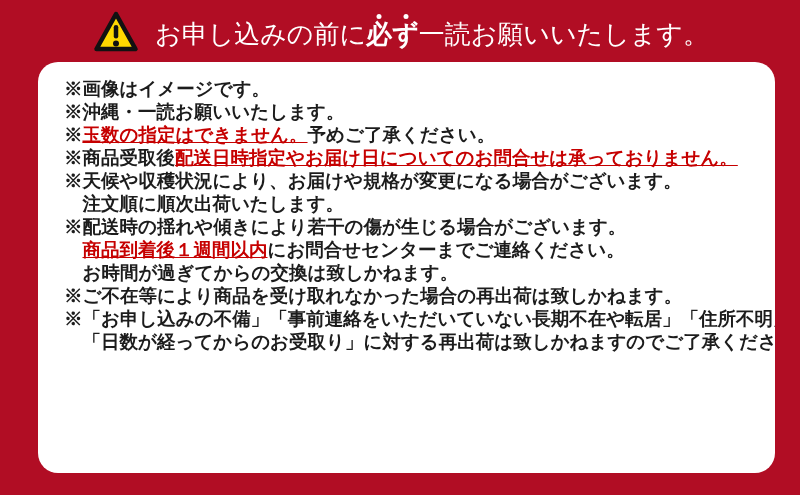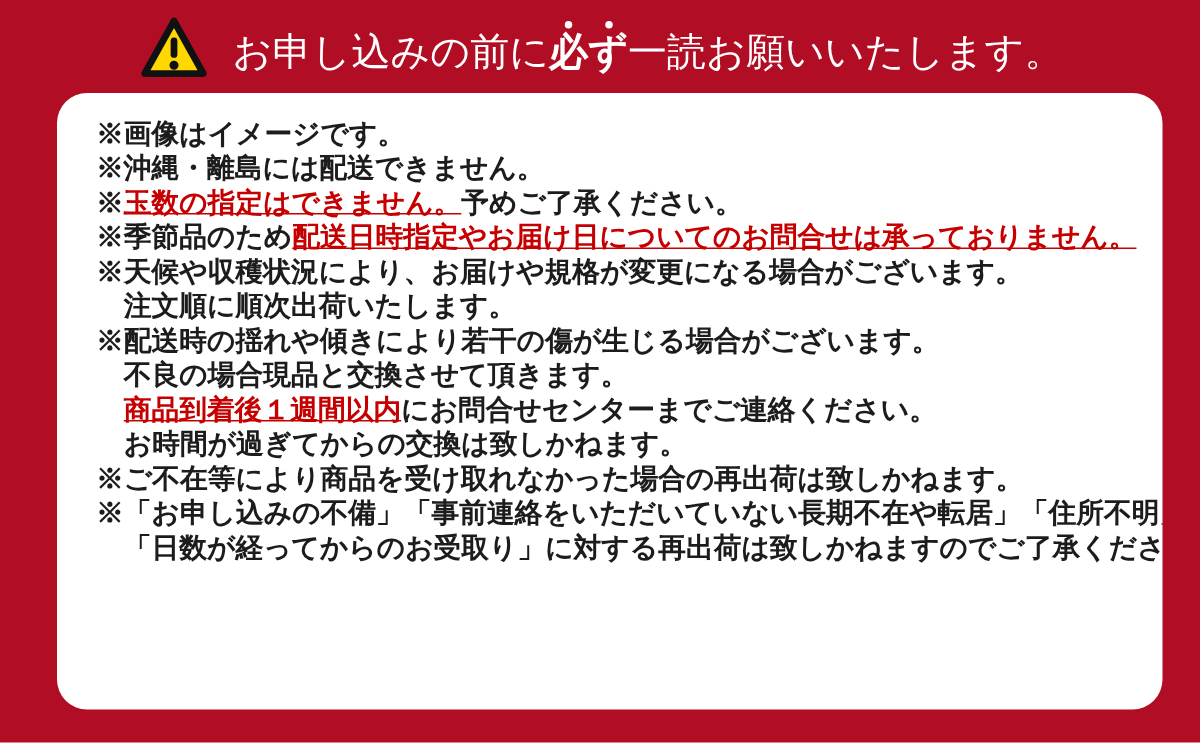--- a/index.html
+++ b/index.html
@@ -61,26 +61,25 @@
     </svg>
     <div class="header-text">
       <span>お申し込みの前に</span><span class="emph">必ず</span><span>一読お願いいたします。</span>
     </div>
   </div>
 </div>
 
 <div class="panel">
   <div>
       <div class="line"><span>※画像はイメージです。</span></div>
-      <div class="line"><span>※沖縄・離島には配送できません。</span></div>
+      <div class="line"><span>※沖縄・一読お願いいたします。</span></div>
       <div class="line"><span>※</span><span class="red">玉数の指定はできません。</span><span>予めご了承ください。</span></div>
-      <div class="line"><span>※季節品のため</span><span class="red">配送日時指定やお届け日についてのお問合せは承っておりません。</span></div>
+      <div class="line"><span>※商品受取後</span><span class="red">配送日時指定やお届け日についてのお問合せは承っておりません。</span></div>
       <div class="line"><span>※天候や収穫状況により、お届けや規格が変更になる場合がございます。</span></div>
       <div class="line indent"><span>注文順に順次出荷いたします。</span></div>
       <div class="line"><span>※配送時の揺れや傾きにより若干の傷が生じる場合がございます。</span></div>
-      <div class="line indent"><span>不良の場合現品と交換させて頂きます。</span></div>
       <div class="line indent"><span class="red">商品到着後１週間以内</span><span>にお問合せセンターまでご連絡ください。</span></div>
       <div class="line indent"><span>お時間が過ぎてからの交換は致しかねます。</span></div>
       <div class="line"><span>※ご不在等により商品を受け取れなかった場合の再出荷は致しかねます。</span></div>
       <div class="line"><span>※「お申し込みの不備」「事前連絡をいただいていない長期不在や転居」「住所不明」</span></div>
       <div class="line indent"><span>「日数が経ってからのお受取り」に対する再出荷は致しかねますのでご了承ください。</span></div>
     </div>
 </div>
 
 </body></html>

